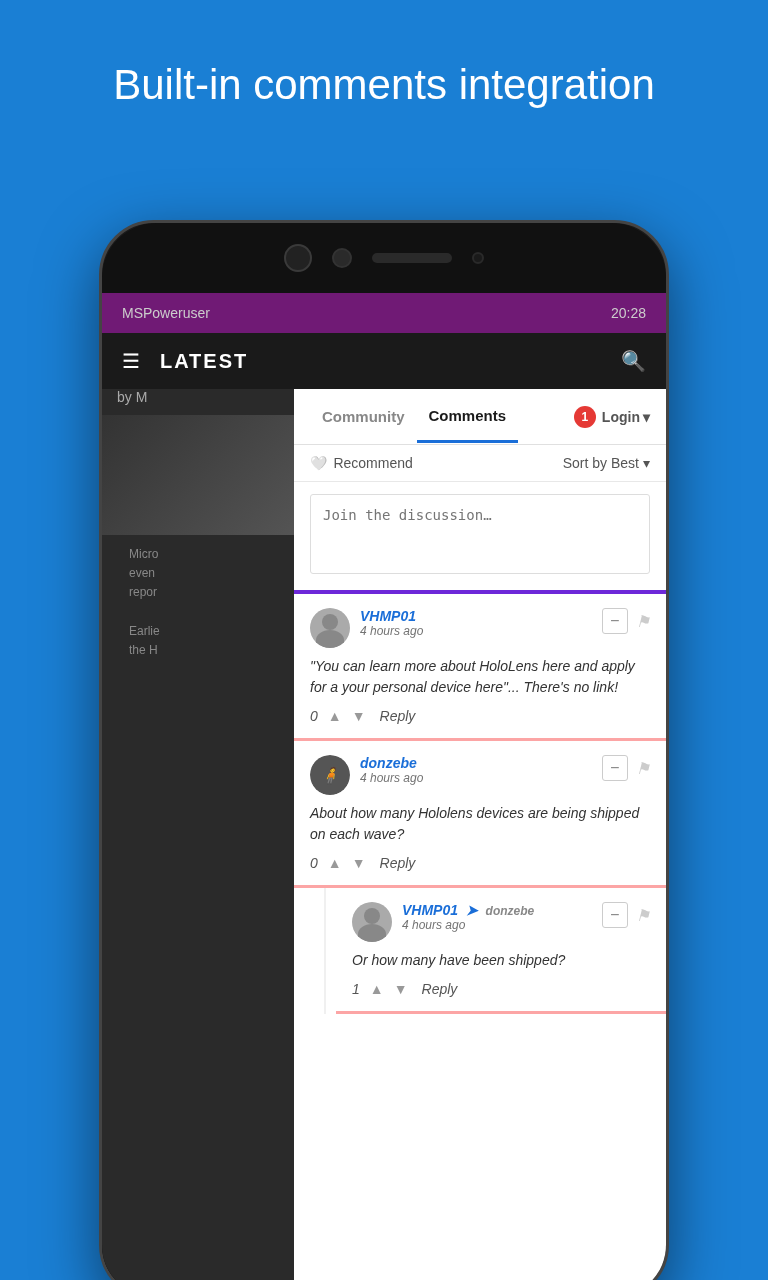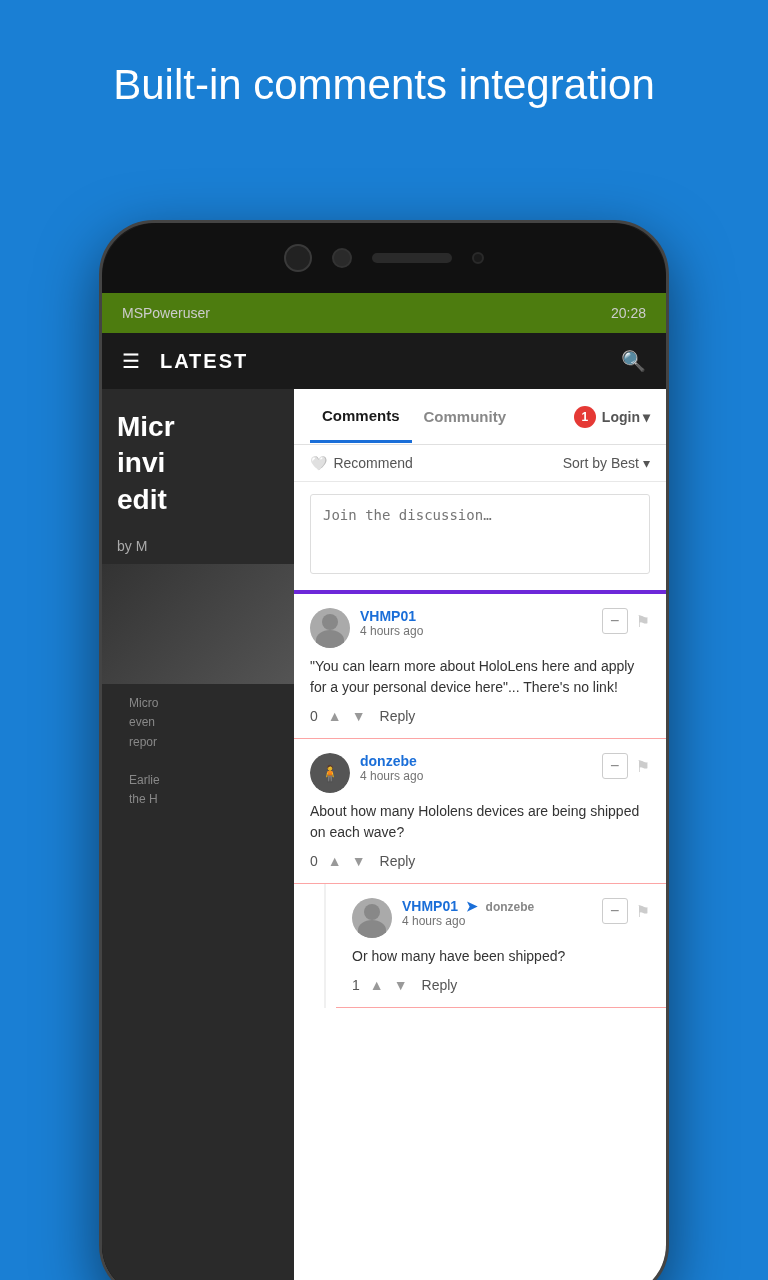--- a/index.html
+++ b/index.html
@@ -95,21 +95,21 @@
       top: 70px;
       left: 0;
       right: 0;
       bottom: 0;
       background: #1a1a1a;
       overflow: hidden;
     }
 
     
     .status-bar {
-      background: #4d7c0f;
+      background: #701a75;
       height: 40px;
       display: flex;
       align-items: center;
       justify-content: space-between;
       padding: 0 20px;
     }
 
     .status-bar-app {
       color: #ccc;
       font-size: 14px;
@@ -301,21 +301,22 @@
       padding: 12px;
       font-size: 14px;
       color: #aaa;
       resize: none;
       outline: none;
     }
 
     
     .comment-item {
       padding: 14px 16px;
-      border-bottom: 1px solid #fca5a5;
+      border-bottom: 3px solid #fca5a5;
+      font-style: italic;
     }
 
     .comment-header {
       display: flex;
       align-items: flex-start;
       gap: 10px;
       margin-bottom: 8px;
     }
 
     .avatar {
@@ -493,42 +494,37 @@
         <span class="status-bar-time">20:28</span>
       </div>
 
       <div class="nav-bar">
         <span class="hamburger-icon">☰</span>
         <span class="nav-title">LATEST</span>
         <span class="search-icon-nav">🔍</span>
       </div>
 
       <div class="article-bg">
-        <div class="article-bg-text">
-          <span>Micr</span><br>
-          <span>invi</span><br>
-          <span>edit</span>
-        </div>
         <div class="article-bg-sub">by M</div>
         <div class="article-bg-image"></div>
         <div class="article-bg-footer">
           <div>Micro</div>
           <div>even</div>
           <div>repor</div>
           <br>
           <div>Earlie</div>
           <div>the H</div>
         </div>
       </div>
 
       <div class="comments-panel">
 
         <div class="tabs-header">
+          <div class="tab-item inactive">Community</div>
           <div class="tab-item active">Comments</div>
-          <div class="tab-item inactive">Community</div>
           <div class="login-area">
             <div class="notification-badge">1</div>
             <div class="login-btn">
               <span>Login</span>
               <span>▾</span>
             </div>
           </div>
         </div>
 
         <div class="comment-toolbar">

